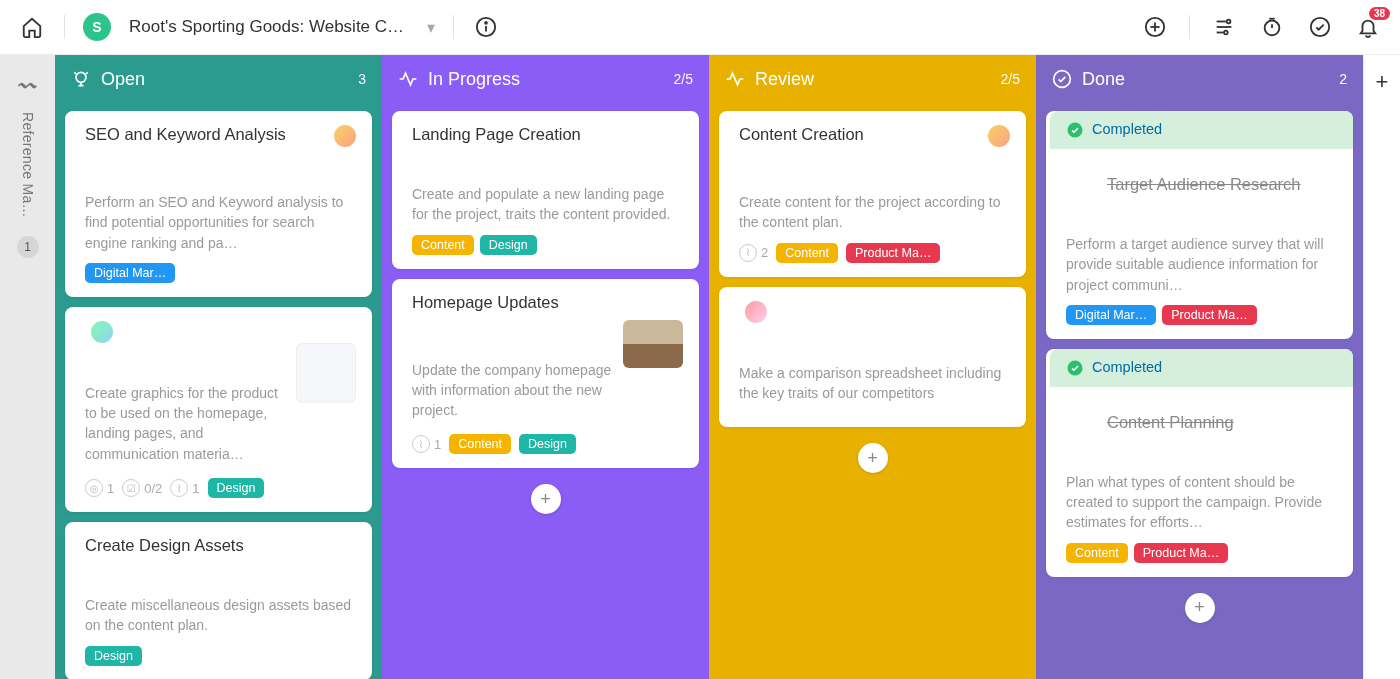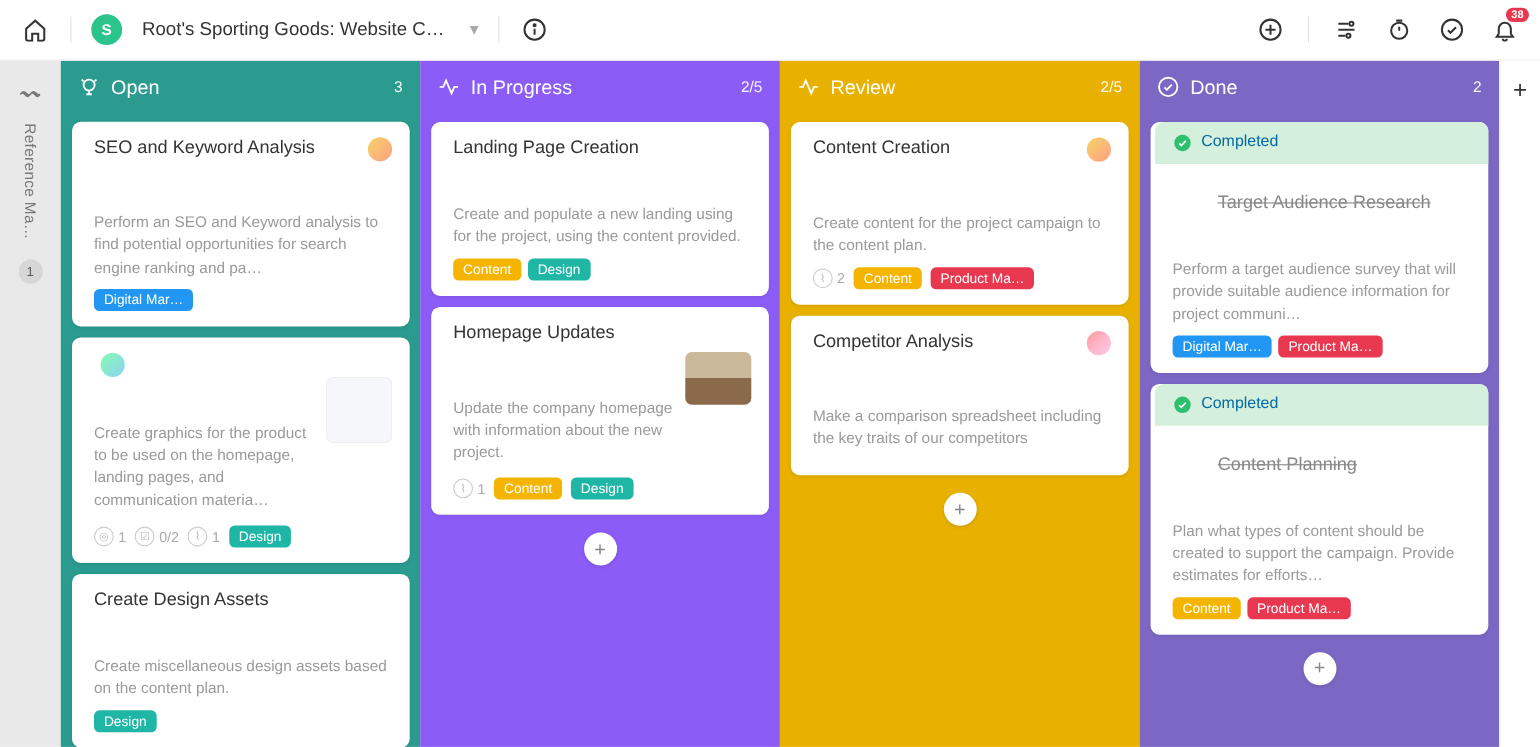--- a/index.html
+++ b/index.html
@@ -197,21 +197,21 @@
       <div class="col-head">
         <svg viewBox="0 0 24 24" fill="none" stroke="#fff" stroke-width="2">
             <polyline points="2 12 6 12 9 5 15 19 18 12 22 12"></polyline>
           </svg>
         <span class="title">In Progress</span>
         <span class="count">2/5</span>
       </div>
       <div class="col-body">
         <div class="card">
           <div class="card-title">Landing Page Creation</div>
-          <div class="card-desc">Create and populate a new landing using for the project, using the content provided.</div>
+          <div class="card-desc">Create and populate a new landing page for the project, traits the content provided.</div>
           <div class="tags">
             <span class="tag tag-yellow">Content</span>
             <span class="tag tag-teal">Design</span>
           </div>
         </div>
 
         <div class="card">
           <div class="card-title">Homepage Updates</div>
           <div class="card-row">
             <div class="card-desc" style="flex:1">Update the company homepage with information about the new project.</div>
@@ -238,34 +238,33 @@
           </svg>
         <span class="title">Review</span>
         <span class="count">2/5</span>
       </div>
       <div class="col-body">
         <div class="card">
           <div class="card-head">
             <div class="card-title">Content Creation</div>
             <div class="avatar av-1"></div>
           </div>
-          <div class="card-desc">Create content for the project campaign to the content plan.</div>
+          <div class="card-desc">Create content for the project according to the content plan.</div>
           <div class="meta">
             <span class="grp">
                 <span class="meta-icon">⌇</span>
                 <span>2</span>
               </span>
             <span class="tag tag-yellow">Content</span>
             <span class="tag tag-pink">Product Ma…</span>
           </div>
         </div>
 
         <div class="card">
           <div class="card-head">
-            <div class="card-title">Competitor Analysis</div>
             <div class="avatar av-3"></div>
           </div>
           <div class="card-desc">Make a comparison spreadsheet including the key traits of our competitors</div>
         </div>
 
         <div class="add-card">+</div>
       </div>
     </div>
 
     <div class="col col-done">

